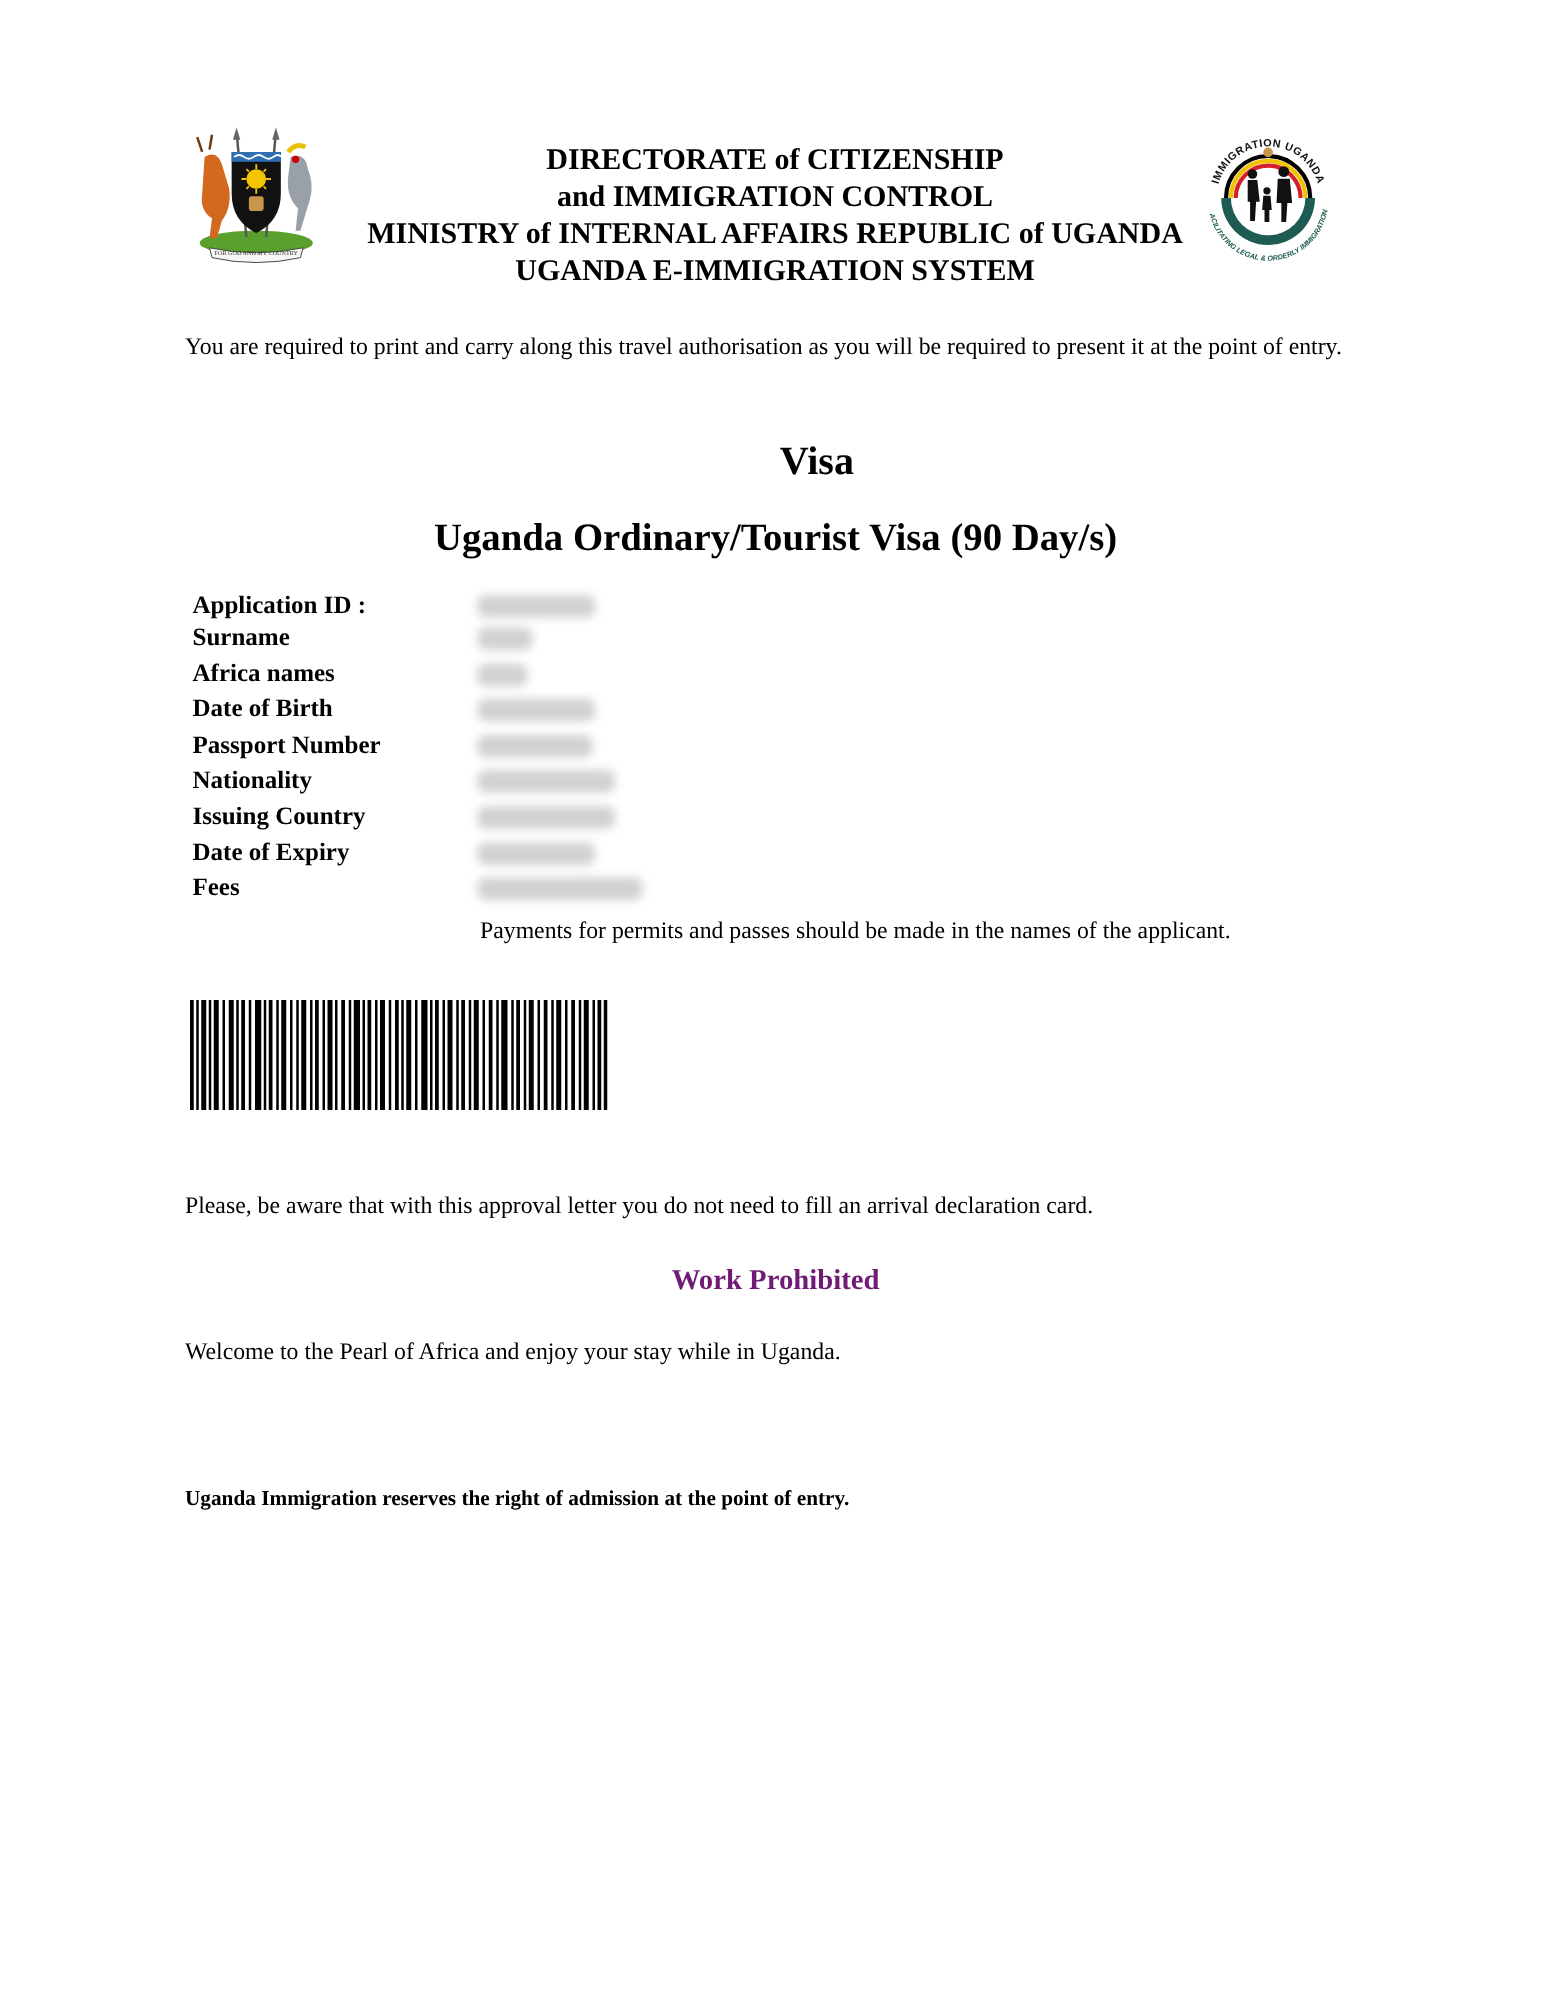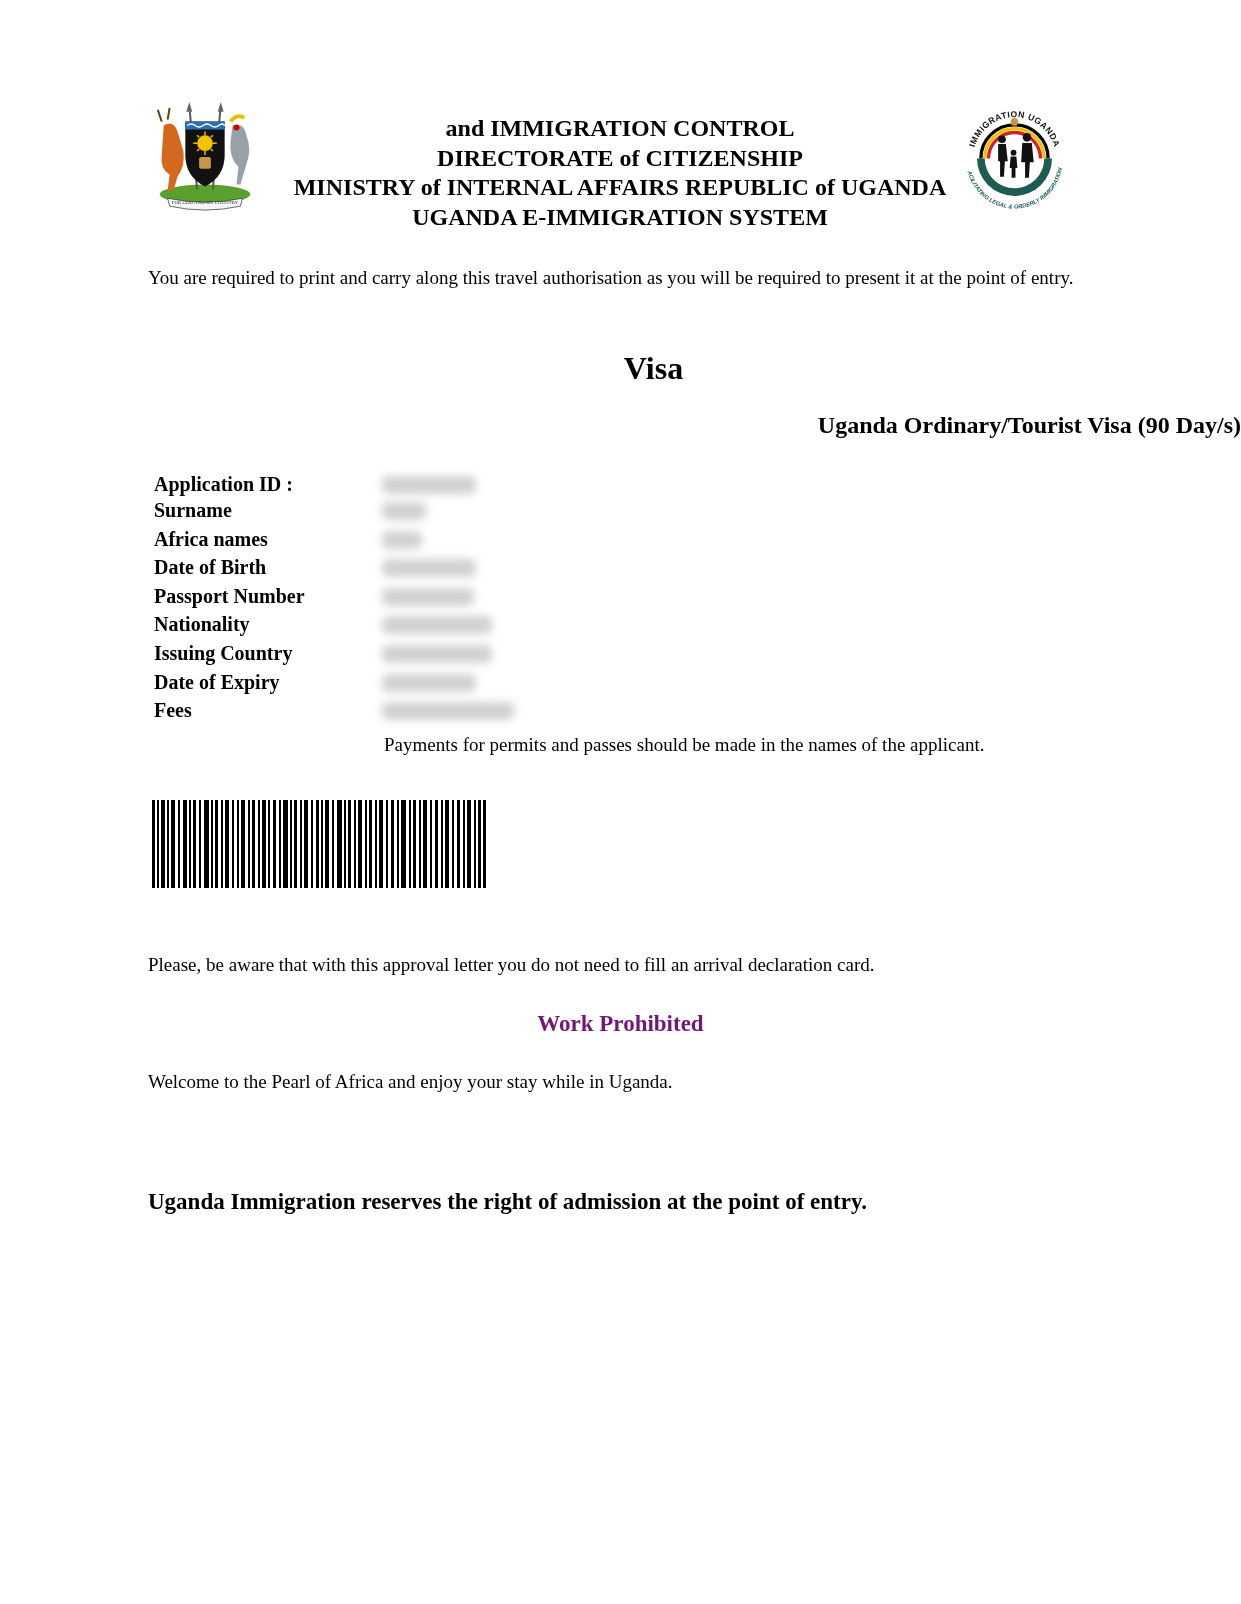--- a/index.html
+++ b/index.html
@@ -22,21 +22,21 @@
     position: absolute; left: 148px; top: 265px; width: 950px;
     font-size: 19px; line-height: 25px;
   }
 
   .doc-type {
     position: absolute; left: 0; width: 1241px; top: 350px;
     text-align: center; font-weight: bold; font-size: 32px; padding-left: 33px;
   }
   .visa-type {
     position: absolute; left: 0; width: 1241px; top: 412px;
-    text-align: right; font-weight: bold; font-size: 24px;
+    text-align: center; font-weight: bold; font-size: 31px;
   }
 
   .details { position: absolute; left: 154px; top: 470px; }
   .row { position: absolute; left: 0; height: 28px; white-space: nowrap; }
   .row .label { position: absolute; left: 0; font-weight: bold; font-size: 20px; line-height: 28px; }
   .row .value {
     position: absolute; left: 228px; top: 6px; height: 18px;
     background: #c9c9c9; border-radius: 6px; filter: blur(4px); opacity: 0.85;
   }
   .payment-note {
@@ -50,21 +50,21 @@
     position: absolute; left: 148px; top: 954px; font-size: 19px; white-space: nowrap;
   }
   .work {
     position: absolute; left: 0; width: 1241px; top: 1011px;
     text-align: center; color: #701a75; font-weight: bold; font-size: 23px;
   }
   .welcome {
     position: absolute; left: 148px; top: 1071px; font-size: 19px; white-space: nowrap;
   }
   .admission {
-    position: absolute; left: 148px; top: 1189px; font-size: 23px; font-weight: bold; white-space: nowrap;
+    position: absolute; left: 148px; top: 1189px; font-size: 17px; font-weight: bold; white-space: nowrap;
   }
 </style>
 </head>
 <body>
 
 <div class="page">
 
   <svg class="crest" viewBox="0 0 120 120">
     <ellipse cx="60" cy="100" rx="46" ry="10" fill="#5aa02c"></ellipse>
     <line x1="44" y1="10" x2="52" y2="95" stroke="#555" stroke-width="2"></line>
@@ -89,22 +89,22 @@
         <line x1="66" y1="54" x2="68" y2="56"></line>
       <line x1="68" y1="40" x2="66" y2="42"></line>
         <line x1="52" y1="56" x2="54" y2="54"></line>
     </g>
     <rect x="54" y="62" width="12" height="12" rx="2" fill="#c8964a"></rect>
     <path d="M22 104 q38 8 76 0 l-2 8 q-36 8 -72 0 z" fill="#f6f6f6" stroke="#444" stroke-width="0.8"></path>
     <text x="60" y="110" font-size="5" text-anchor="middle" fill="#333" font-family="Liberation Serif, serif">FOR GOD AND MY COUNTRY</text>
   </svg>
 
   <div class="header">
+    <div>DIRECTORATE of CITIZENSHIP</div>
     <div>and IMMIGRATION CONTROL</div>
-    <div>DIRECTORATE of CITIZENSHIP</div>
     <div>MINISTRY of INTERNAL AFFAIRS REPUBLIC of UGANDA</div>
     <div>UGANDA E-IMMIGRATION SYSTEM</div>
   </div>
 
   <svg class="seal" viewBox="0 0 130 130">
     <defs>
       <path id="topArc" d="M22 66 A43 43 0 0 1 108 66"></path>
       <path id="botArc" d="M16 78 A50 50 0 0 0 114 78"></path>
     </defs>
     <path d="M30 66 A35 35 0 0 1 100 66" stroke="#000" stroke-width="3.5" fill="none"></path>

